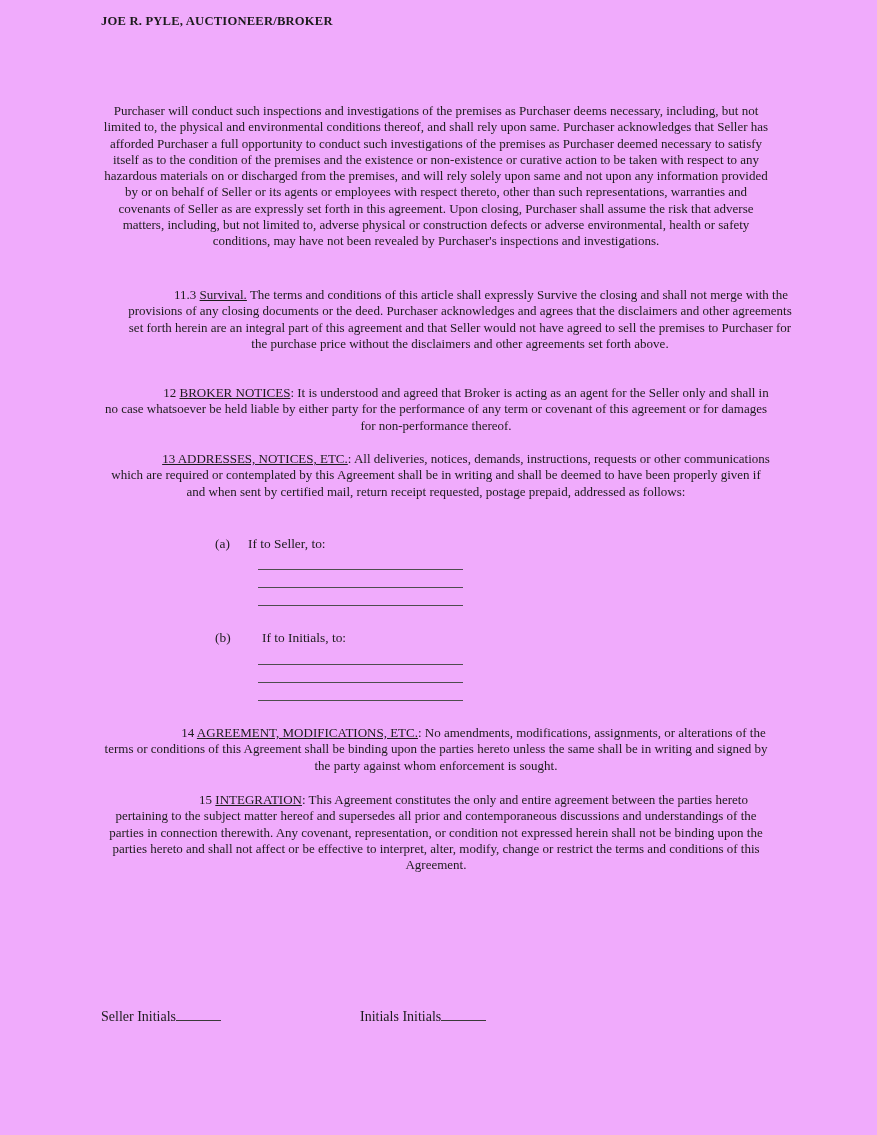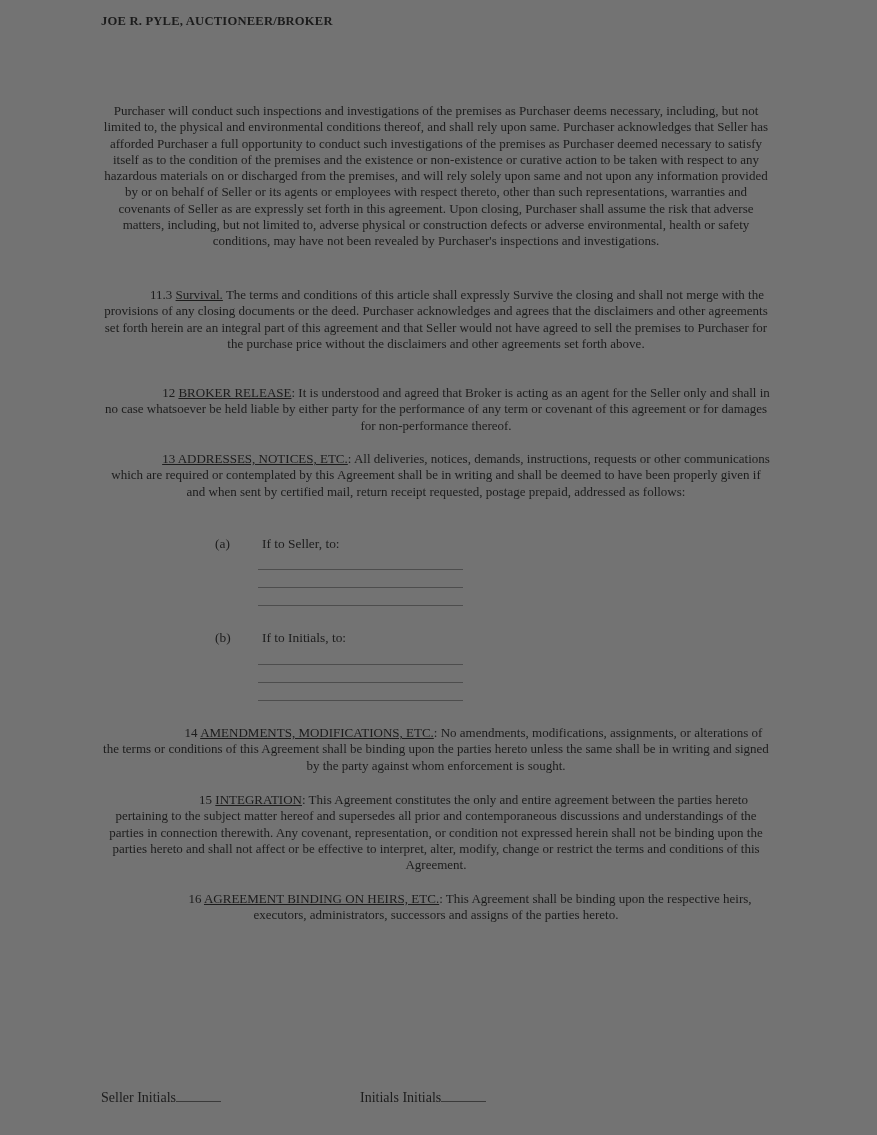--- a/index.html
+++ b/index.html
@@ -4,21 +4,21 @@
 <style>
   html, body {
     margin: 0;
     padding: 0;
     background: #ffffff;
   }
   .page {
     position: relative;
     width: 877px;
     height: 1135px;
-    background: #737373;
+    background: #f0abfc;
     font-family: "Liberation Serif", "DejaVu Serif", serif;
     color: #1c1c1c;
     overflow: hidden;
   }
   .hdr {
     position: absolute;
     left: 101px;
     top: 14px;
     font-size: 12.6px;
     font-weight: bold;
@@ -27,40 +27,40 @@
   }
   .blk {
     position: absolute;
     left: 101px;
     width: 670px;
     margin: 0;
     font-size: 13px;
     line-height: 16.3px;
     text-align: center;
   }
-  .i42 { text-indent: 42px; }
+  .i42 { text-indent: 42px; margin-left: 24px; }
   .i60 { text-indent: 60px; }
   .i75 { text-indent: 75px; }
   .i68 { text-indent: 68px; }
   .u { text-decoration: underline; }
   .addr-label {
     position: absolute;
     font-size: 13.4px;
     line-height: 16.3px;
   }
   .blank-line {
     position: absolute;
     left: 258px;
     width: 205px;
     height: 1px;
     background: #4d4d4d;
   }
   .foot-item {
     position: absolute;
-    top: 1088px;
+    top: 1007px;
     font-size: 14px;
     white-space: nowrap;
   }
   .fline {
     display: inline-block;
     width: 45px;
     height: 13px;
     border-bottom: 1px solid #3a3a3a;
   }
 </style>
@@ -68,39 +68,38 @@
 <body>
 
 <div class="page">
 
   <div class="hdr">JOE R. PYLE, AUCTIONEER/BROKER</div>
 
   <p class="blk" style="top:103px">Purchaser will conduct such inspections and investigations of the premises as Purchaser deems necessary, including, but not limited to, the physical and environmental conditions thereof, and shall rely upon same. Purchaser acknowledges that Seller has afforded Purchaser a full opportunity to conduct such investigations of the premises as Purchaser deemed necessary to satisfy itself as to the condition of the premises and the existence or non-existence or curative action to be taken with respect to any hazardous materials on or discharged from the premises, and will rely solely upon same and not upon any information provided by or on behalf of Seller or its agents or employees with respect thereto, other than such representations, warranties and covenants of Seller as are expressly set forth in this agreement. Upon closing, Purchaser shall assume the risk that adverse matters, including, but not limited to, adverse physical or construction defects or adverse environmental, health or safety conditions, may have not been revealed by Purchaser's inspections and investigations.</p>
 
   <p class="blk i42" style="top:287px"><span>11.3 </span><span class="u">Survival.</span><span> The terms and conditions of this article shall expressly Survive the closing and shall not merge with the provisions of any closing documents or the deed.  Purchaser acknowledges and agrees that the disclaimers and other agreements set forth herein are an integral part of this agreement and that Seller would not have agreed to sell the premises to Purchaser for the purchase price without the disclaimers and other agreements set forth above.</span></p>
 
-  <p class="blk i60" style="top:385px"><span>12 </span><span class="u">BROKER RELEASE</span><span>: It is understood and agreed that Broker is acting as an agent for the Seller only and shall in no case whatsoever be held liable by either party for the performance of any term or covenant of this agreement or for damages for non-performance thereof.</span></p>
+  <p class="blk i60" style="top:385px"><span>12 </span><span class="u">BROKER NOTICES</span><span>: It is understood and agreed that Broker is acting as an agent for the Seller only and shall in no case whatsoever be held liable by either party for the performance of any term or covenant of this agreement or for damages for non-performance thereof.</span></p>
 
   <p class="blk i60" style="top:451px"><span></span><span class="u">13 ADDRESSES, NOTICES, ETC.</span><span>: All deliveries, notices, demands, instructions, requests or other communications which are required or contemplated by this Agreement shall be in writing and shall be deemed to have been properly given if and when sent by certified mail, return receipt requested, postage prepaid, addressed as follows:</span></p>
 
   <span class="addr-label" style="left:215px; top:536px">(a)</span>
-  <span class="addr-label" style="left:262px; top:536px">If to Seller, to:</span>
+  <span class="addr-label" style="left:248px; top:536px">If to Seller, to:</span>
   <div class="blank-line" style="top:569px"></div>
   <div class="blank-line" style="top:587px"></div>
   <div class="blank-line" style="top:605px"></div>
 
   <span class="addr-label" style="left:215px; top:630px">(b)</span>
   <span class="addr-label" style="left:262px; top:630px">If to Initials, to:</span>
   <div class="blank-line" style="top:664px"></div>
   <div class="blank-line" style="top:682px"></div>
   <div class="blank-line" style="top:700px"></div>
 
-  <p class="blk i75" style="top:725px"><span>14 </span><span class="u">AMENDMENTS, MODIFICATIONS, ETC.</span><span>: No amendments, modifications, assignments, or alterations of the terms or conditions of this Agreement shall be binding upon the parties hereto unless the same shall be in writing and signed by the party against whom enforcement is sought.</span></p>
+  <p class="blk i75" style="top:725px"><span>14 </span><span class="u">AGREEMENT, MODIFICATIONS, ETC.</span><span>: No amendments, modifications, assignments, or alterations of the terms or conditions of this Agreement shall be binding upon the parties hereto unless the same shall be in writing and signed by the party against whom enforcement is sought.</span></p>
 
   <p class="blk i75" style="top:792px"><span>15 </span><span class="u">INTEGRATION</span><span>: This Agreement constitutes the only and entire agreement between the parties hereto pertaining to the subject matter hereof and supersedes all prior and contemporaneous discussions and understandings of the parties in connection therewith. Any covenant, representation, or condition not expressed herein shall not be binding upon the parties hereto and shall not affect or be effective to interpret, alter, modify, change or restrict the terms and conditions of this Agreement.</span></p>
 
-  <p class="blk i68" style="top:891px"><span>16 </span><span class="u">AGREEMENT BINDING ON HEIRS, ETC.</span><span>: This Agreement shall be binding upon the respective heirs, executors, administrators, successors and assigns of the parties hereto.</span></p>
 
   <span class="foot-item" style="left:101px"><span>Seller Initials</span><span class="fline"></span></span>
 
   <span class="foot-item" style="left:360px"><span>Initials Initials</span><span class="fline"></span></span>
 
 </div>
 
 </body></html>

